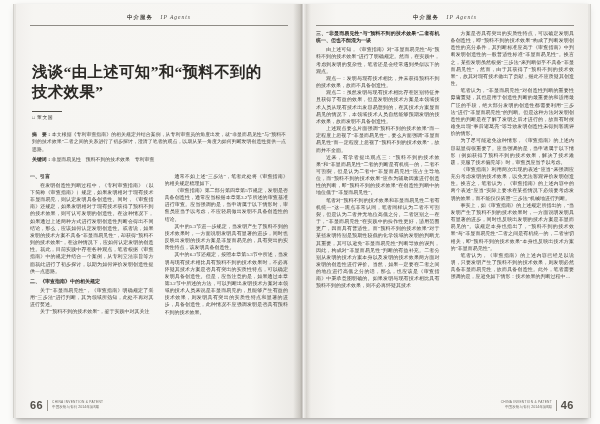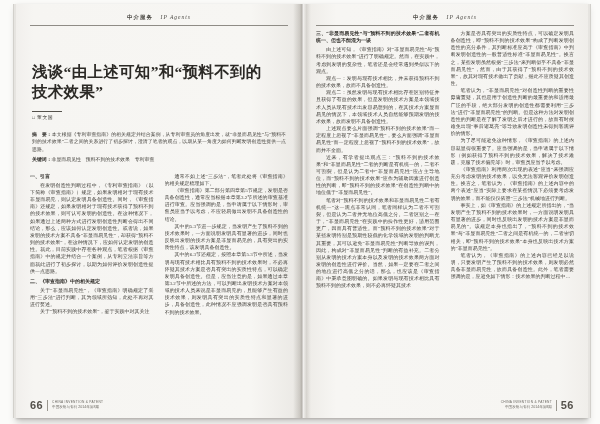--- a/index.html
+++ b/index.html
@@ -152,18 +152,18 @@
           <div class="para">笔者认为，《审查指南》的上述内容已经足以说明，只要发明产生了预料不到的技术效果，则发明必然具备非显而易见性，故而具备创造性。此外，笔者需要强调的是，应避免如下情形：技术效果的判断过程中…</div>
         </div>
     </div>
 
     <div class="footer footer-right">
       <span class="fjournal">
         <span class="en">CHINA INVENTION &amp; PATENT</span>
         <span class="cn">中国发明与专利 2014年第8期</span>
       </span>
       <span class="fdiv"></span>
-      <span class="pagenum">56</span>
+      <span class="pagenum">46</span>
     </div>
   </div>
 
   <div class="spine"></div>
 </div>
 
 </body></html>

